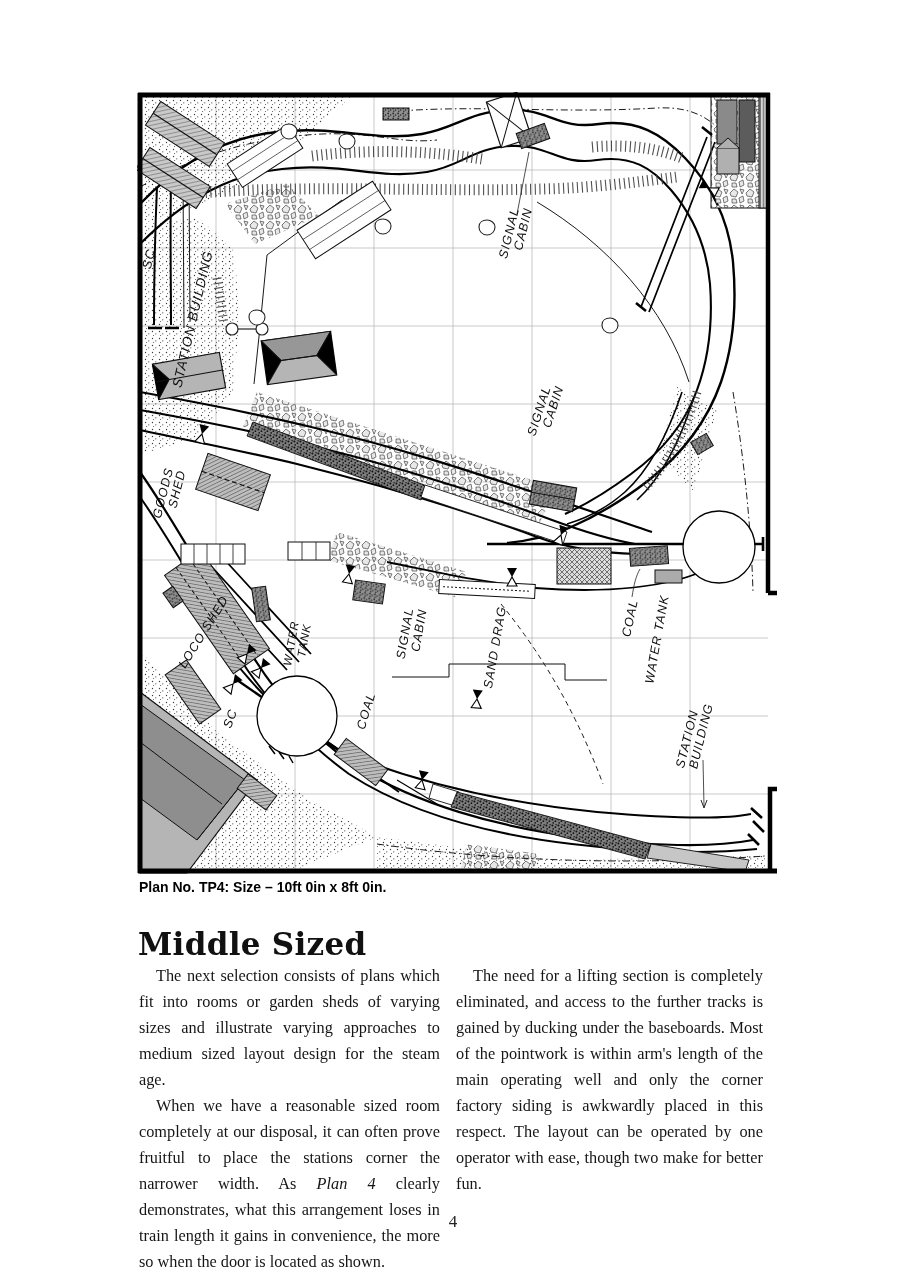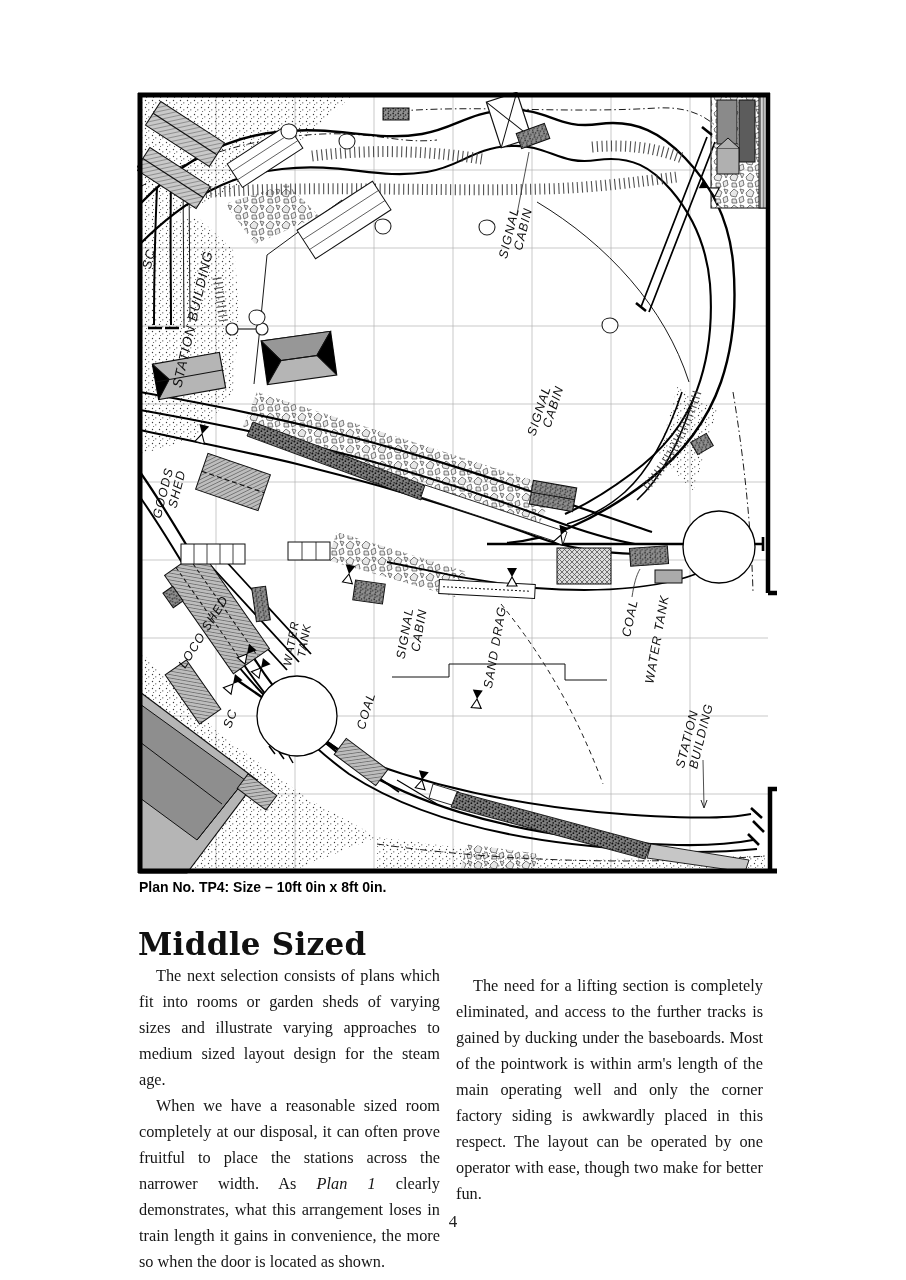--- a/index.html
+++ b/index.html
@@ -6,21 +6,21 @@
   body{width:906px;height:1280px;position:relative;background:#ffffff;
        font-family:"Liberation Serif",serif;color:#1a1a1a;overflow:hidden;}
   .plan-wrap{position:absolute;left:137px;top:92px;width:640px;height:783px;margin:0;}
   .plan-wrap svg{display:block;width:100%;height:100%;}
   .caption{position:absolute;left:139px;top:879px;width:640px;
            font-family:"Liberation Sans",sans-serif;font-weight:bold;font-size:14px;color:#000;}
   .headline{position:absolute;left:138px;top:926px;margin:0;font-family:"DejaVu Serif",serif;
             font-weight:bold;font-size:31px;letter-spacing:.3px;color:#111;}
   .col{position:absolute;top:963px;}
   .col1{left:139px;width:301px;}
-  .col2{left:456px;width:307px;margin-top:10px;}
+  .col2{left:456px;width:307px;}
   .col p{margin:0;font-size:16.3px;line-height:26px;text-align:justify;text-indent:17px;color:#151515;}
   .col p em{font-style:italic;}
   .pageno{position:absolute;left:0;top:1212px;width:906px;text-align:center;
           font-size:17px;color:#222;}
   .plan-label{font-family:"Liberation Sans",sans-serif;font-style:italic;fill:#0d0d0d;letter-spacing:1px;}
 </style>
 </head>
 <body>
 
 <figure class="plan-wrap">
@@ -320,20 +320,20 @@
   </g>
 </svg>
 </figure>
 
 <div class="caption">Plan No. TP4: Size – 10ft 0in x 8ft 0in.</div>
 
 <h1 class="headline">Middle Sized</h1>
 
 <div class="col col1">
   <p>The next selection consists of plans which fit into rooms or garden sheds of varying sizes and illustrate varying approaches to medium sized layout design for the steam age.</p>
-  <p><span>When we have a reasonable sized room completely at our disposal, it can often prove fruitful to place the stations across the narrower width. As </span><em>Plan 1</em><span> clearly demonstrates, what this arrangement loses in train length it gains in convenience, the more so when the door is located as shown.</span></p>
+  <p><span>When we have a reasonable sized room completely at our disposal, it can often prove fruitful to place the stations corner the narrower width. As </span><em>Plan 4</em><span> clearly demonstrates, what this arrangement loses in train length it gains in convenience, the more so when the door is located as shown.</span></p>
 </div>
 
 <div class="col col2">
   <p>The need for a lifting section is completely eliminated, and access to the further tracks is gained by ducking under the baseboards. Most of the pointwork is within arm's length of the main operating well and only the corner factory siding is awkwardly placed in this respect. The layout can be operated by one operator with ease, though two make for better fun.</p>
 </div>
 
 <div class="pageno">4</div>
 
 </body></html>

